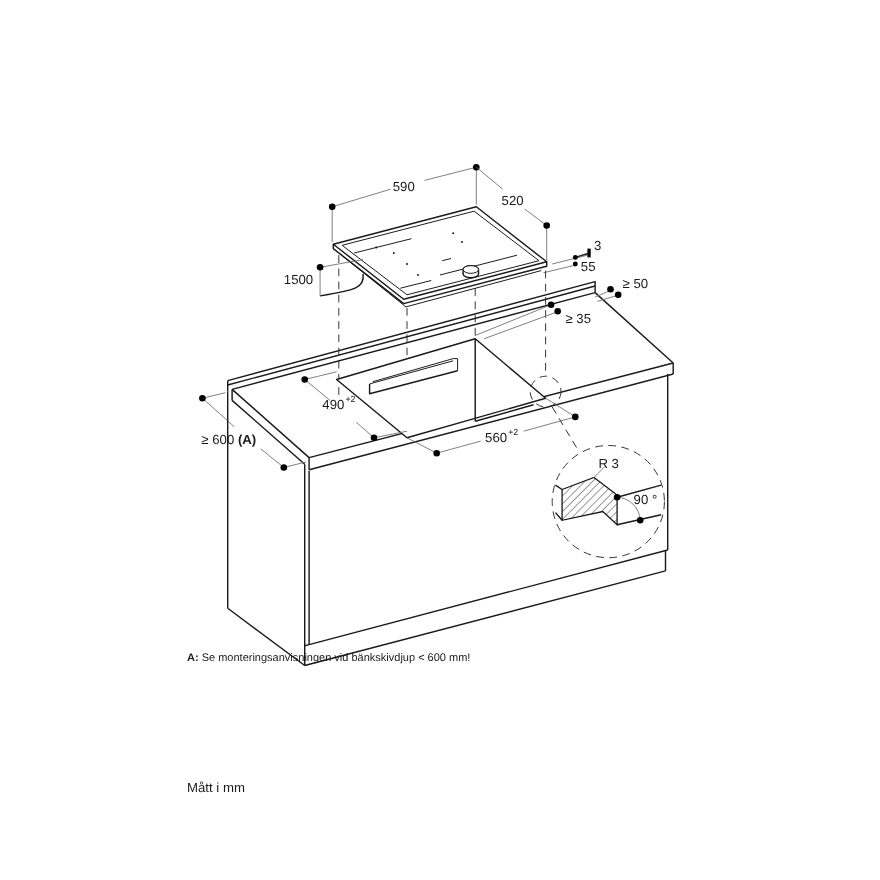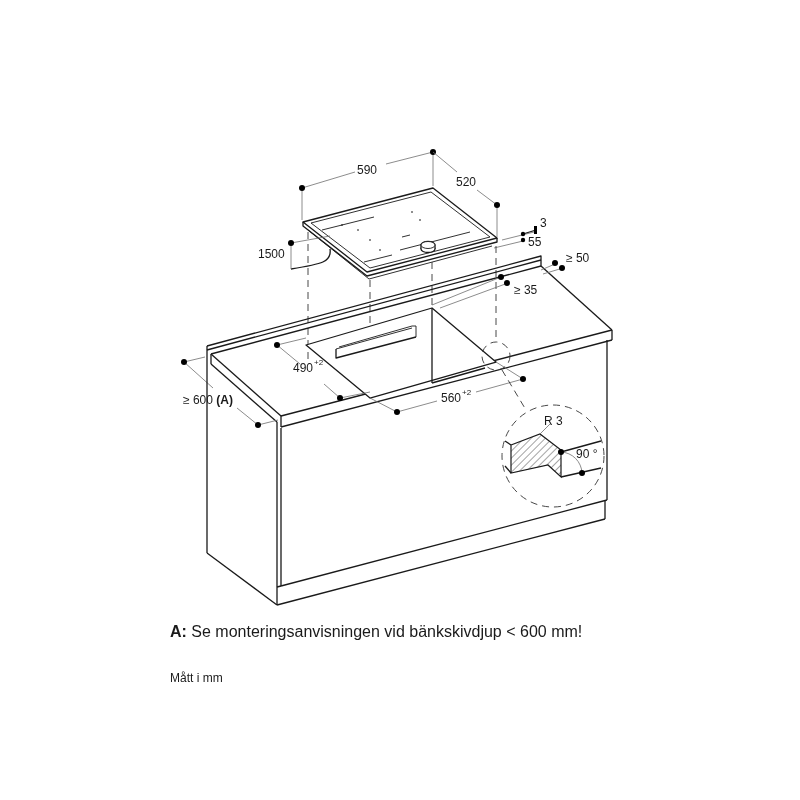--- a/index.html
+++ b/index.html
@@ -8,24 +8,24 @@
     #drawing { position: absolute; left: 0; top: 0; width: 800px; height: 800px; }
     .ln { stroke: #1a1a1a; stroke-width: 1.3; fill: none; stroke-linejoin: round; }
     .ln-thin { stroke: #1a1a1a; stroke-width: 0.9; fill: none; }
     .dim { stroke: #6e6e6e; stroke-width: 0.8; fill: none; }
     .dash { stroke: #333; stroke-width: 0.9; fill: none; stroke-dasharray: 7 5; }
     .dot { fill: #000; }
     .fill-white { fill: #fff; }
     .lbl { font-family: "Liberation Sans", sans-serif; font-size: 12px; fill: #1a1a1a; }
     .lbl-sm { font-family: "Liberation Sans", sans-serif; font-size: 8px; fill: #1a1a1a; }
     .lbl-b { font-weight: bold; }
-    .notes { position: absolute; left: 170px; top: 625px; font-size: 16px; line-height: 14px; }
+    .notes { position: absolute; left: 170px; top: 592px; font-size: 10px; line-height: 14px; }
     .note-a { display: block; }
     .note-a .key { font-weight: bold; }
-    .note-units { position: absolute; left: 170px; top: 671px; font-size: 12px; }
+    .note-units { position: absolute; left: 170px; top: 709px; font-size: 12px; }
   </style>
 </head>
 <body>
 
 <svg id="drawing" viewBox="0 0 800 800" xmlns="http://www.w3.org/2000/svg">
 
   <g>
 
     <polygon class="ln fill-white" points="303,222 433,188 497,238 367,272"></polygon>
 

